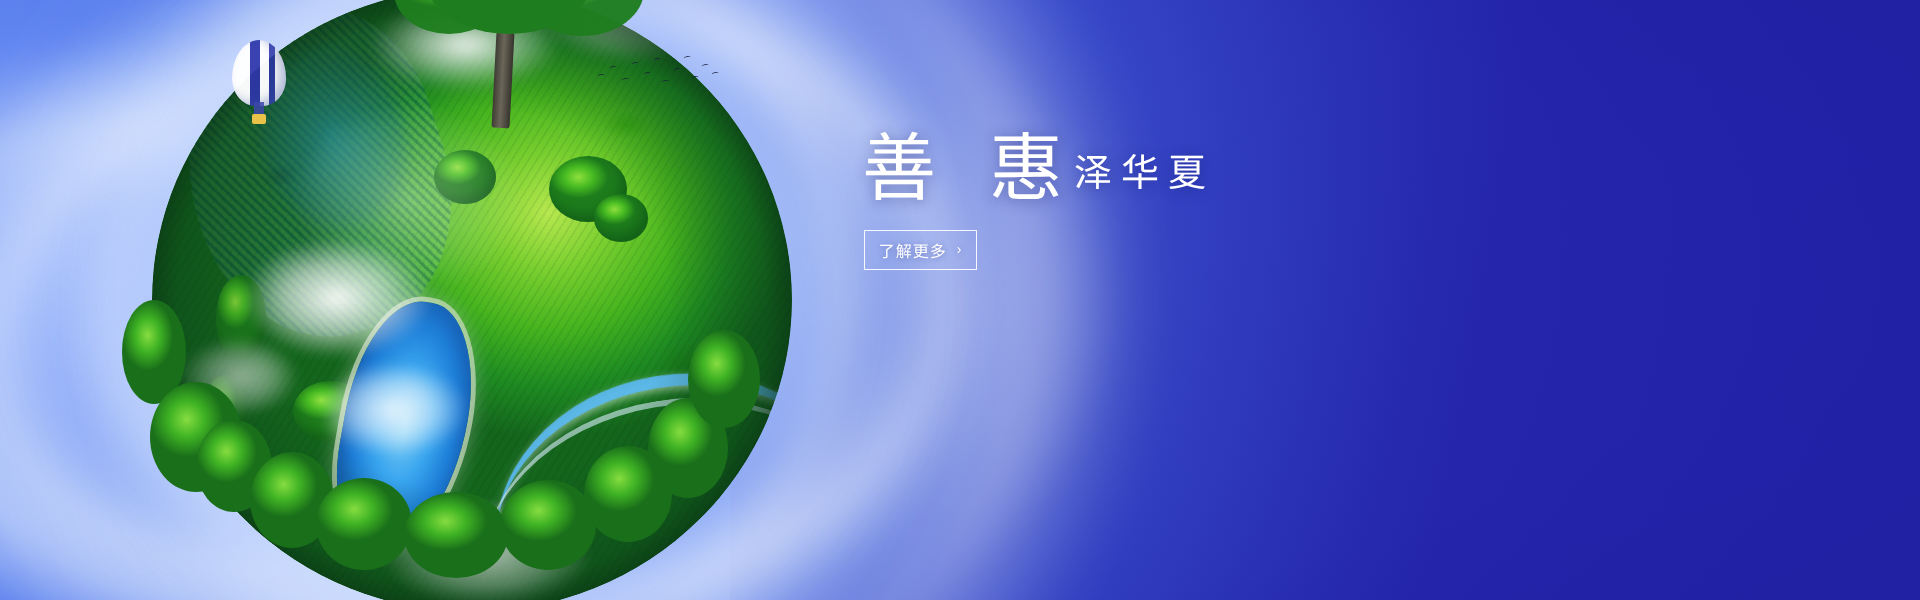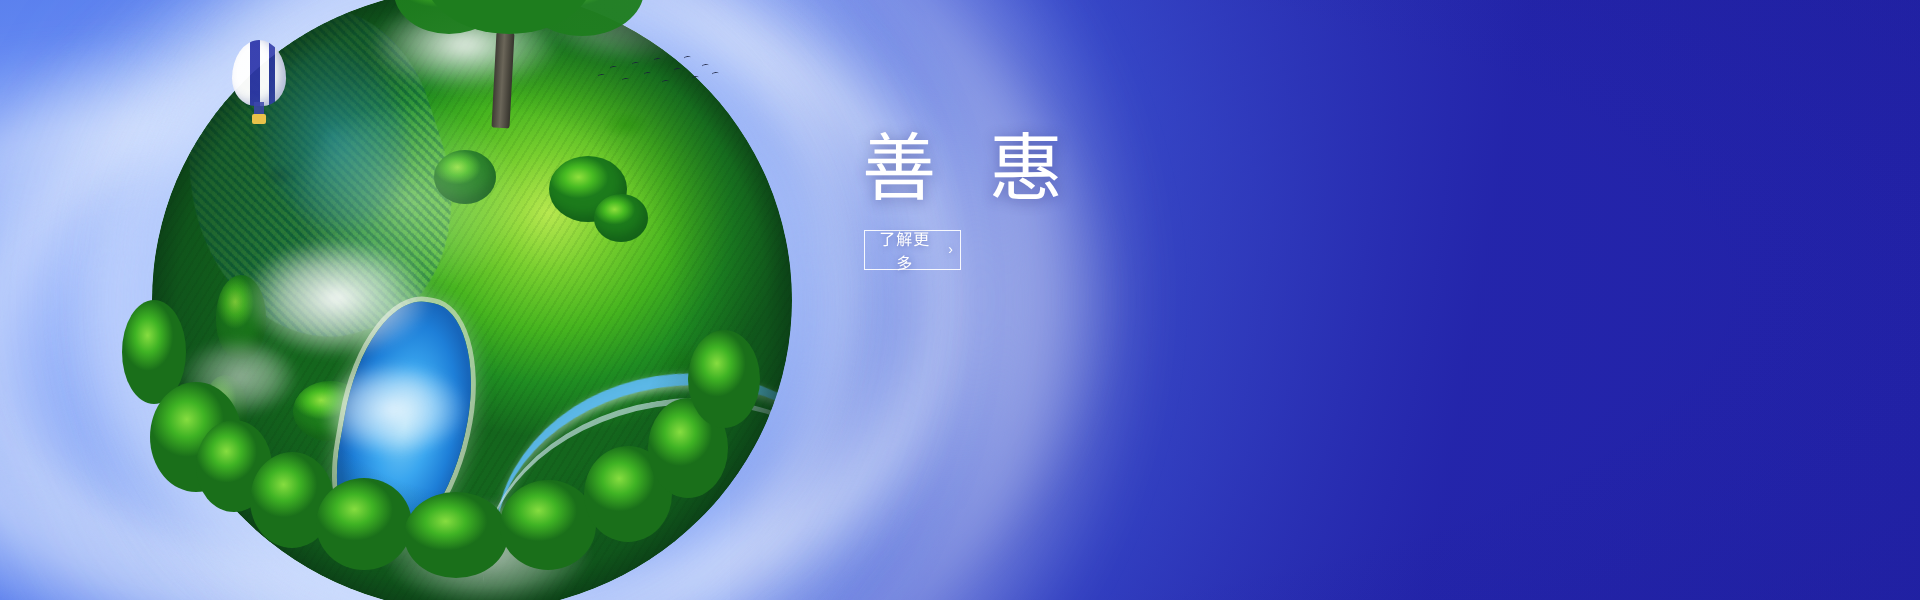--- a/index.html
+++ b/index.html
@@ -199,21 +199,21 @@
   .desc{
     margin:18px 0 0 2px;
     color:#e8edfb;
     font-size:19px;letter-spacing:.6px;font-weight:400;
     text-shadow:0 1px 8px rgba(20,24,110,.4);
     white-space:nowrap;
   }
   .more-btn{
     margin-top:24px;margin-left:2px;
     display:inline-flex;align-items:center;justify-content:center;gap:10px;
-    width:97px;height:40px;
+    width:113px;height:40px;
     border:1px solid rgba(255,255,255,.92);
     background:transparent;color:#ffffff;
     font-size:16px;letter-spacing:1px;
     font-family:"Liberation Sans","DejaVu Sans",sans-serif;
     cursor:pointer;
     text-shadow:0 1px 6px rgba(20,24,110,.35);
   }
   .more-btn .chev{font-size:14px;line-height:1;transform:translateY(-1px);}
 </style>
 </head>
@@ -301,20 +301,21 @@
   </div>
 
   <div class="vignette"></div>
 
   <div class="content">
 
     <h1 class="headline">
       <span class="hl-big">善</span>
       <span class="hl-gap"></span>
       <span class="hl-big">惠</span>
+      <span class="hl-small">泽华夏</span>
     </h1>
 
 
 
     <button class="more-btn">
       <span>了解更多</span>
       <span class="chev">›</span>
     </button>
 
   </div>

